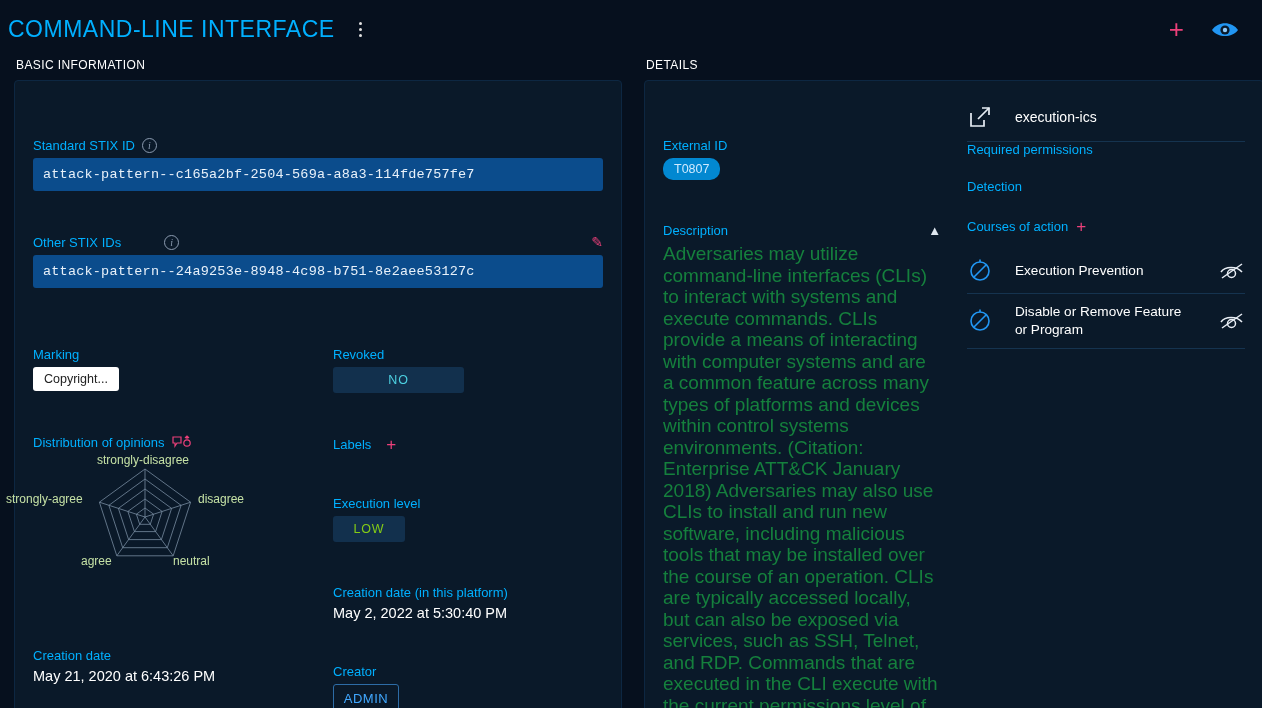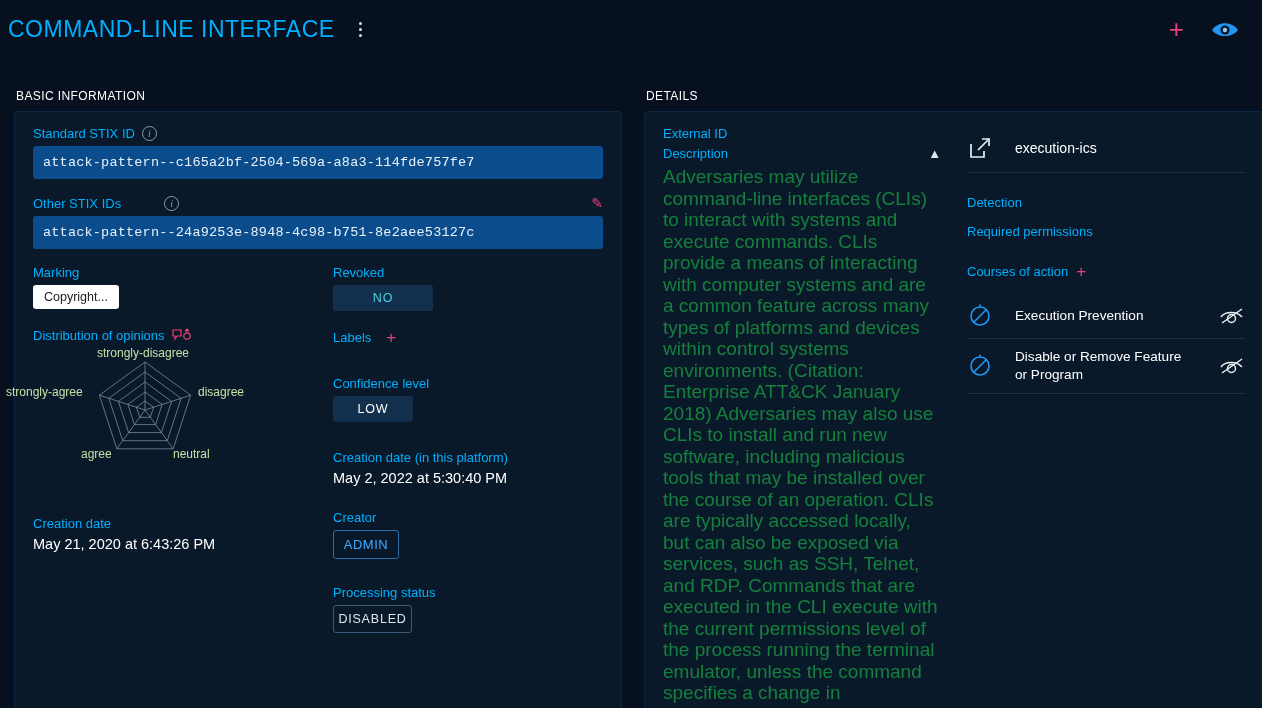--- a/index.html
+++ b/index.html
@@ -32,33 +32,33 @@
   .header-right { margin-left: auto; display: flex; align-items: center; gap: 26px; padding-right: 14px; }
   .plus-icon { color: #ec407a; font-size: 26px; line-height: 1; cursor: pointer; font-weight: 300;}
   .eye-icon { width: 30px; height: 22px; position: relative; cursor: pointer; }
 
   
   .columns { display: flex; gap: 22px; padding: 0 6px; }
   .col-left { width: 608px; }
   .col-right { width: 620px; }
   .section-label {
     font-size: 12px; color: #ffffff; letter-spacing: .4px;
-    text-transform: uppercase; margin-bottom: 8px; margin-left: 2px; margin-top: 31px;
+    text-transform: uppercase; margin-bottom: 8px; margin-left: 2px;
   }
   .panel {
     background: #0a1929;
     border: 1px solid #0d2742;
     border-radius: 4px;
     padding: 14px 18px 18px 18px;
     min-height: 612px;
   }
 
   .field-label {
     font-size: 13px; color: #00b0ff; margin-bottom: 5px;
-    display: flex; align-items: center; gap: 7px;
+    display: flex; align-items: center; gap: 7px; margin-top: 43px;
   }
   .info-icon {
     width: 15px; height: 15px; border-radius: 50%;
     border: 1.3px solid #8b9bb0; color: #8b9bb0;
     font-size: 10px; line-height: 13px; text-align: center;
     font-family: "Liberation Serif", serif; font-style: italic;
     display: inline-block;
   }
   .stix-box {
     background: #0b4c8c;
@@ -93,22 +93,22 @@
     letter-spacing: .3px;
   }
   .block { margin-bottom: 18px; }
   .value-text { font-size: 14.5px; color: #ffffff; }
   .pill {
     display: inline-block;
     background: #12304d; color: #4dd0e1;
     font-size: 12.5px; letter-spacing: .8px;
     padding: 6px 0; text-align: center; border-radius: 3px;
   }
-  .pill.revoked { width: 100px; color: #4dd0e1; }
-  .pill.conf { width: 80px; color: #ffffff; }
+  .pill.revoked { width: 131px; color: #4dd0e1; }
+  .pill.conf { width: 72px; color: #84cc16; }
   .pill.status { width: 79px; background: transparent; border: 1px solid #3b5a7a; color: #dfe7ef; }
   .pill.creator {
     background: transparent; border: 1px solid #2d6ca6; color: #41a8ff;
     width: 66px; font-size: 13px; letter-spacing: .5px;
   }
   .label-plus { color: #ec407a; font-size: 17px; margin-left: 8px; line-height: 1; cursor: pointer;}
 
   
   .radar-wrap { position: relative; width: 300px; height: 150px; margin-top: 4px; }
   .radar-label { position: absolute; font-size: 12px; color: #c5e1a5; }
@@ -242,21 +242,21 @@
             </div>
 
             <div class="block" style="margin-bottom:30px">
               <div class="field-label">
                 <span>Labels</span>
                 <span class="label-plus">+</span>
               </div>
             </div>
 
             <div class="block" style="margin-bottom:28px">
-              <div class="field-label">Confidence level</div>
+              <div class="field-label">Execution level</div>
               <div class="pill conf">LOW</div>
             </div>
 
             <div class="block" style="margin-bottom:24px">
               <div class="field-label">Creation date (in this platform)</div>
               <div class="value-text">May 2, 2022 at 5:30:40 PM</div>
             </div>
 
             <div class="block" style="margin-bottom:26px">
               <div class="field-label">Creator</div>
@@ -273,20 +273,23 @@
       </div>
     </div>
 
     <div class="col-right">
       <div class="section-label">DETAILS</div>
       <div class="panel">
         <div class="details-inner">
 
           <div class="details-main">
             <div class="field-label">External ID</div>
+            <div style="margin-bottom:18px">
+              <span class="ext-id">T0807</span>
+            </div>
 
             <div class="field-label desc-head">
               <span>Description</span>
               <span class="chevron">▲</span>
             </div>
             <div class="desc-text">Adversaries may utilize command-line interfaces (CLIs) to interact with systems and execute commands. CLIs provide a means of interacting with computer systems and are a common feature across many types of platforms and devices within control systems environments. (Citation: Enterprise ATT&amp;CK January 2018) Adversaries may also use CLIs to install and run new software, including malicious tools that may be installed over the course of an operation. CLIs are typically accessed locally, but can also be exposed via services, such as SSH, Telnet, and RDP. Commands that are executed in the CLI execute with the current permissions level of the process running the terminal emulator, unless the command specifies a change in permissions context. Many controllers have CLI interfaces for management purposes.</div>
 
             <div class="field-label" style="margin-top:22px">Platforms</div>
           </div>
 
@@ -296,22 +299,22 @@
               <div class="icon-sq">
                 <svg width="26" height="26" viewBox="0 0 26 26">
                   <path d="M4 9 v13 h13 v-6" fill="none" stroke="#e8eef5" stroke-width="1.7"></path>
                   <path d="M11 15 L22 4" fill="none" stroke="#e8eef5" stroke-width="1.7"></path>
                   <path d="M15 4 h7 v7" fill="none" stroke="#e8eef5" stroke-width="1.7"></path>
                 </svg>
               </div>
               <div class="txt">execution-ics</div>
             </div>
 
+            <div class="side-label">Required permissions</div>
             <div class="side-label spaced">Detection</div>
-            <div class="side-label">Required permissions</div>
 
             <div class="side-label" style="margin-top:24px; display:flex; align-items:center;">
               <span>Courses of action</span>
               <span class="label-plus">+</span>
             </div>
 
             <div class="coa-row">
               <div class="icon-sq">
                 <svg width="26" height="26" viewBox="0 0 26 26">
                   <circle cx="13" cy="13" r="9" fill="none" stroke="#2196f3" stroke-width="1.6"></circle>

